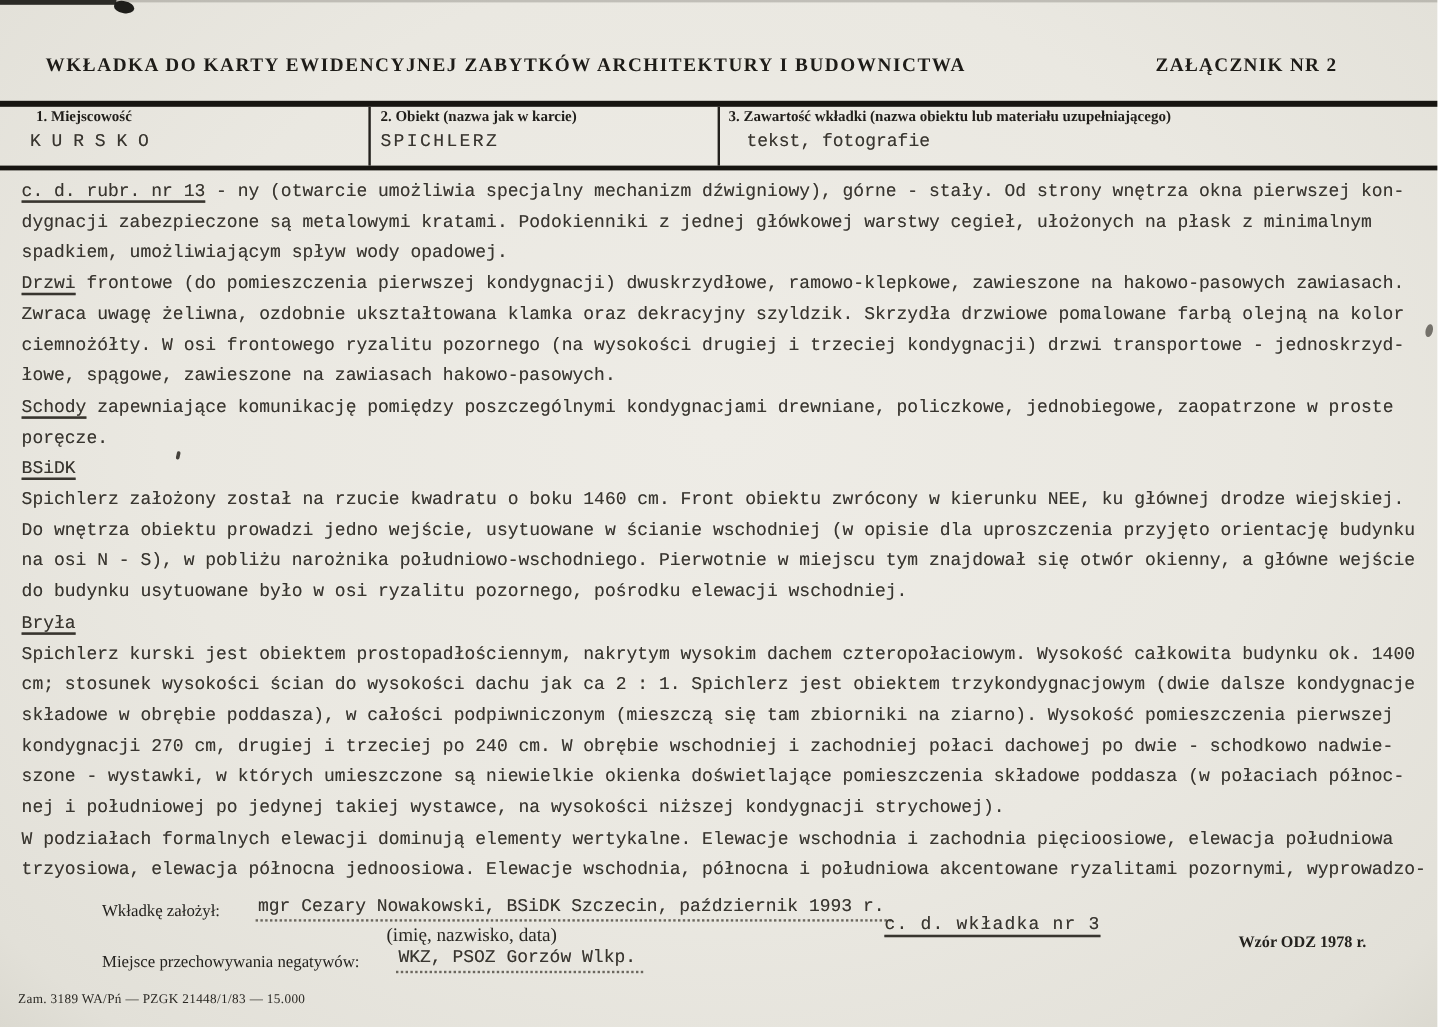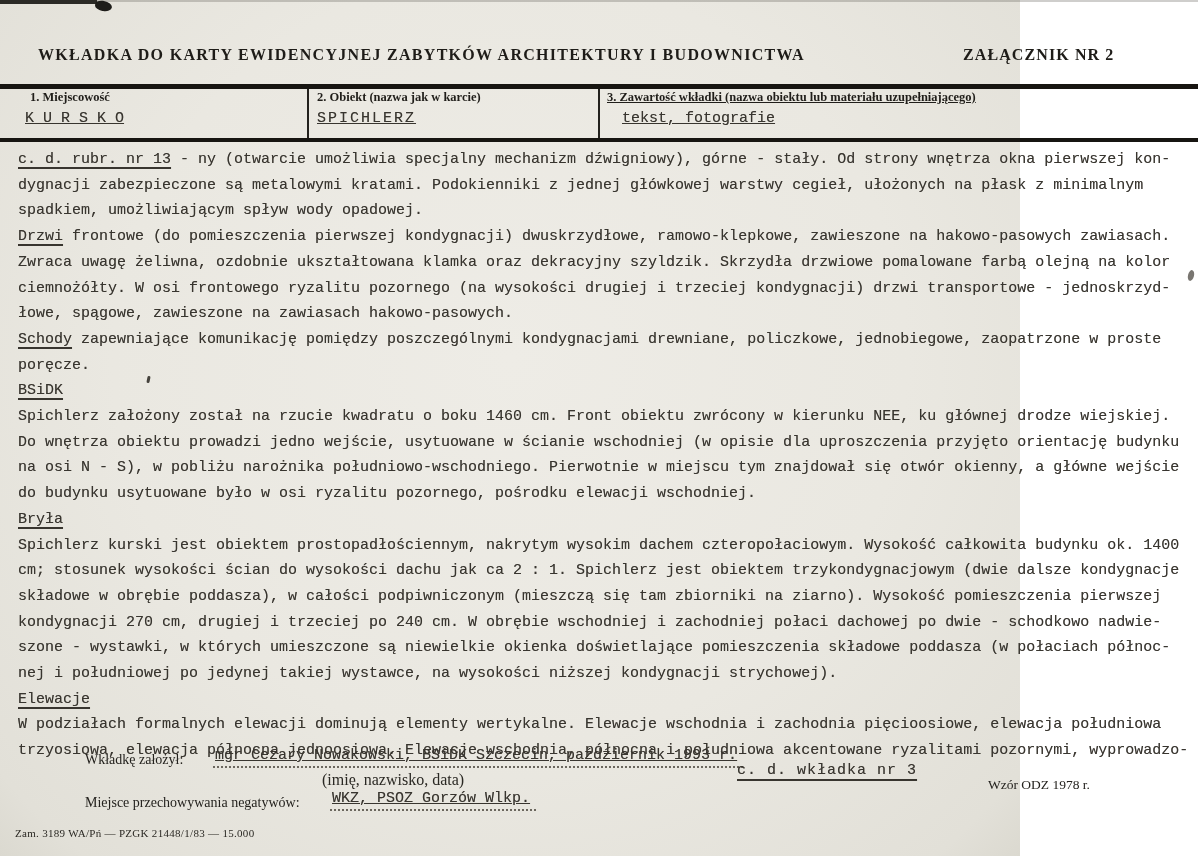--- a/index.html
+++ b/index.html
@@ -1,37 +1,37 @@
 <!DOCTYPE html>
 <html><head>
 <meta charset="utf-8">
 <style>
   html,body{margin:0;padding:0;}
   body{width:1198px;height:856px;overflow:hidden;
        font-family:"Liberation Serif", serif;}
-  #page{position:relative;width:1020px;height:856px;
+  #page{position:relative;width:1198px;height:856px;
         background:radial-gradient(ellipse at 50% 42%, #eeece6 0%, #eae8e1 55%, #e2e0d8 92%, #dbd9d0 100%);
         color:#22201c;}
   
   .edge-top{position:absolute;left:0;top:0;width:1198px;height:2px;background:rgba(95,92,85,.30);}
   .blot-a{position:absolute;left:0;top:0;width:97px;height:4px;background:#2b2a26;}
   .blot-b{position:absolute;left:95px;top:1px;width:17px;height:10px;background:#1e1d1a;border-radius:45% 55% 50% 50%;transform:rotate(9deg);}
   .blot-c{position:absolute;left:1188px;top:270px;width:6px;height:11px;background:#57544d;border-radius:50%;transform:rotate(14deg);opacity:.8;}
   .tick-mark{position:absolute;left:147px;top:376px;width:3px;height:7px;background:#45423c;border-radius:2px;transform:rotate(12deg);}
   
   .hdr-title{position:absolute;left:38px;top:46px;font-size:16px;font-weight:bold;letter-spacing:1.3px;color:#1e1c18;white-space:pre;}
   .hdr-annex{position:absolute;left:963px;top:46px;font-size:16px;font-weight:bold;letter-spacing:1.1px;color:#1e1c18;white-space:pre;}
   
   .rule-top{position:absolute;left:0;top:84px;width:1198px;height:5px;background:#171511;}
   .rule-bottom{position:absolute;left:0;top:138px;width:1198px;height:4px;background:#171511;}
   .vline{position:absolute;top:89px;width:2px;height:49px;background:#23211d;}
   .v1{left:307px;} .v2{left:598px;}
   
   .cell-label{position:absolute;top:90px;font-size:12.5px;font-weight:bold;color:#201e1a;white-space:pre;}
-  .mono{font-family:"Liberation Mono","DejaVu Sans Mono",monospace;color:#38352f;text-shadow:0 0 .4px rgba(45,40,34,.45);text-decoration:underline;}
+  .mono{font-family:"Liberation Mono","DejaVu Sans Mono",monospace;color:#38352f;text-shadow:0 0 .4px rgba(45,40,34,.45);}
   .cell-value{position:absolute;top:110px;font-size:15px;white-space:pre;}
   
   #body-text{position:absolute;left:18px;top:147px;width:1172px;font-size:15px;line-height:25.7px;}
   .tline{white-space:pre;font-family:"Liberation Mono","DejaVu Sans Mono",monospace;color:#38352f;text-shadow:0 0 .4px rgba(45,40,34,.45);}
   .und{text-decoration:underline;text-underline-offset:4px;text-decoration-thickness:1.5px;}
   
   .f-label{position:absolute;font-size:14px;color:#24221e;white-space:pre;}
   .f-sub{position:absolute;font-size:16px;color:#2a2823;white-space:pre;}
   .f-typed{position:absolute;font-size:15px;white-space:pre;}
   .dotted-fill{border-bottom:2px dotted #6b675e;padding:0 6px 2px 2px;}
@@ -53,21 +53,21 @@
   <div class="hdr-title">WKŁADKA DO KARTY EWIDENCYJNEJ ZABYTKÓW ARCHITEKTURY I BUDOWNICTWA</div>
   <div class="hdr-annex">ZAŁĄCZNIK NR 2</div>
 
   <div class="rule-top"></div>
   <div class="vline v1"></div>
   <div class="vline v2"></div>
   <div class="rule-bottom"></div>
 
   <div class="cell-label" style="left:30px;">1. Miejscowość</div>
   <div class="cell-label" style="left:317px;">2. Obiekt (nazwa jak w karcie)</div>
-  <div class="cell-label" style="left:607px;text-decoration:underline;">3. Zawartość wkładki (nazwa obiektu lub materiału uzupełniającego)</div>
+  <div class="cell-label" style="left:607px;">3. Zawartość wkładki (nazwa obiektu lub materiału uzupełniającego)</div>
 
   <div class="cell-value mono" style="left:25px;">K U R S K O</div>
   <div class="cell-value mono" style="left:317px;letter-spacing:2px;">SPICHLERZ</div>
   <div class="cell-value mono" style="left:622px;">tekst, fotografie</div>
 
   <div id="body-text">
       <div class="tline"><span class="und">c. d. rubr. nr 13</span> - ny (otwarcie umożliwia specjalny mechanizm dźwigniowy), górne - stały. Od strony wnętrza okna pierwszej kon-</div>
       <div class="tline">dygnacji zabezpieczone są metalowymi kratami. Podokienniki z jednej główkowej warstwy cegieł, ułożonych na płask z minimalnym</div>
       <div class="tline">spadkiem, umożliwiającym spływ wody opadowej.</div>
       <div class="tline"><span class="und">Drzwi</span> frontowe (do pomieszczenia pierwszej kondygnacji) dwuskrzydłowe, ramowo-klepkowe, zawieszone na hakowo-pasowych zawiasach.</div>
@@ -81,29 +81,28 @@
       <div class="tline">Do wnętrza obiektu prowadzi jedno wejście, usytuowane w ścianie wschodniej (w opisie dla uproszczenia przyjęto orientację budynku</div>
       <div class="tline">na osi N - S), w pobliżu narożnika południowo-wschodniego. Pierwotnie w miejscu tym znajdował się otwór okienny, a główne wejście</div>
       <div class="tline">do budynku usytuowane było w osi ryzalitu pozornego, pośrodku elewacji wschodniej.</div>
       <div class="tline"><span class="und">Bryła</span></div>
       <div class="tline">Spichlerz kurski jest obiektem prostopadłościennym, nakrytym wysokim dachem czteropołaciowym. Wysokość całkowita budynku ok. 1400</div>
       <div class="tline">cm; stosunek wysokości ścian do wysokości dachu jak ca 2 : 1. Spichlerz jest obiektem trzykondygnacjowym (dwie dalsze kondygnacje</div>
       <div class="tline">składowe w obrębie poddasza), w całości podpiwniczonym (mieszczą się tam zbiorniki na ziarno). Wysokość pomieszczenia pierwszej</div>
       <div class="tline">kondygnacji 270 cm, drugiej i trzeciej po 240 cm. W obrębie wschodniej i zachodniej połaci dachowej po dwie - schodkowo nadwie-</div>
       <div class="tline">szone - wystawki, w których umieszczone są niewielkie okienka doświetlające pomieszczenia składowe poddasza (w połaciach północ-</div>
       <div class="tline">nej i południowej po jedynej takiej wystawce, na wysokości niższej kondygnacji strychowej).</div>
-      <div class="tline"><span class="und">Elewacje</span></div>
       <div class="tline">W podziałach formalnych elewacji dominują elementy wertykalne. Elewacje wschodnia i zachodnia pięcioosiowe, elewacja południowa</div>
       <div class="tline">trzyosiowa, elewacja północna jednoosiowa. Elewacje wschodnia, północna i południowa akcentowane ryzalitami pozornymi, wyprowadzo-</div>
     </div>
 
   <div class="f-label" style="left:85px;top:752px;">Wkładkę założył:</div>
   <div class="f-typed mono" style="left:213px;top:747px;"><span class="dotted-fill">mgr Cezary Nowakowski, BSiDK Szczecin, październik 1993 r.</span></div>
   <div class="f-sub" style="left:322px;top:771px;">(imię, nazwisko, data)</div>
 
   <div class="f-typed mono f-cont" style="left:737px;top:762px;">c. d. wkładka nr 3</div>
-  <div class="f-wzor" style="left:988px;top:777px;">Wzór ODZ 1978 r.</div>
+  <div class="f-wzor" style="left:1032px;top:777px;font-weight:bold;">Wzór ODZ 1978 r.</div>
 
   <div class="f-label" style="left:85px;top:795px;">Miejsce przechowywania negatywów:</div>
   <div class="f-typed mono" style="left:330px;top:790px;"><span class="dotted-fill">WKZ, PSOZ Gorzów Wlkp.</span></div>
 
   <div class="f-print" style="left:15px;top:827px;">Zam. 3189 WA/Pń — PZGK 21448/1/83 — 15.000</div>
 </div>
 
 </body></html>

